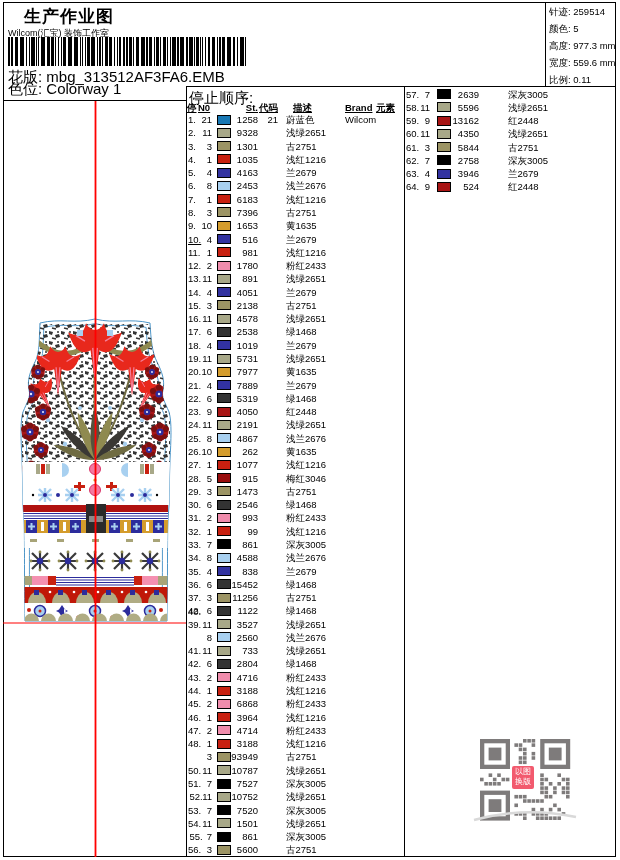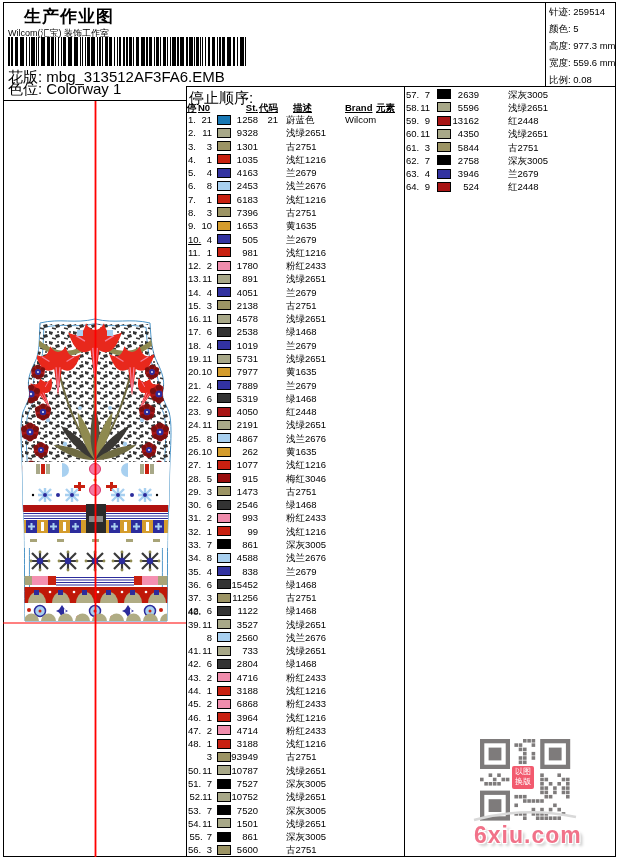--- a/index.html
+++ b/index.html
@@ -107,21 +107,21 @@
     <span>色位:</span>
     <span>Colorway 1</span>
   </div>
 
   <div class="vline" style="left:545px;top:2px;width:1px;height:84px;"></div>
   <div id="stats" class="abs" style="left:549px;top:6px;width:66px;">
       <div class="stat" style="position: absolute; left: 0px; top: 0px; white-space: nowrap;">针迹: 259514</div>
       <div class="stat" style="position: absolute; left: 0px; top: 17px; white-space: nowrap;">颜色: 5</div>
       <div class="stat" style="position: absolute; left: 0px; top: 34px; white-space: nowrap;">高度: 977.3 mm</div>
       <div class="stat" style="position: absolute; left: 0px; top: 51px; white-space: nowrap;">宽度: 559.6 mm</div>
-      <div class="stat" style="position: absolute; left: 0px; top: 68px; white-space: nowrap;">比例: 0.08</div>
+      <div class="stat" style="position: absolute; left: 0px; top: 68px; white-space: nowrap;">比例: 0.11</div>
     </div>
 
   <div class="hline" style="left:186px;top:86px;width:430px;height:1px;"></div>
   <div class="hline" style="left:3px;top:100px;width:184px;height:1px;"></div>
   <div class="vline" style="left:186px;top:86px;width:1px;height:771px;"></div>
   <div class="vline" style="left:404px;top:86px;width:1px;height:771px;"></div>
 
   <svg class="abs" style="left:3px;top:101px;" width="183" height="756" viewBox="3 101 183 756">
     <defs>
       <pattern id="fol" width="12" height="10" patternUnits="userSpaceOnUse">
@@ -439,21 +439,21 @@
       <span class="cell r" style="left: 222px; top: 206.96px; width: 36px;">7396</span>
       <span class="cell" style="left: 286px; top: 206.96px;">古2751</span>
       <span class="cell" style="left: 188px; top: 220.24px; width: 16px;">9.</span>
       <span class="cell r" style="left: 196px; top: 220.24px; width: 16px;">10</span>
       <span class="swatch" style="left: 217px; top: 220.74px; background: rgb(212, 156, 44);"></span>
       <span class="cell r" style="left: 222px; top: 220.24px; width: 36px;">1653</span>
       <span class="cell" style="left: 286px; top: 220.24px;">黄1635</span>
       <span class="cell" style="left: 188px; top: 233.52px; width: 16px; text-decoration: underline;">10.</span>
       <span class="cell r" style="left: 196px; top: 233.52px; width: 16px;">4</span>
       <span class="swatch" style="left: 217px; top: 234.02px; background: rgb(50, 50, 160);"></span>
-      <span class="cell r" style="left: 222px; top: 233.52px; width: 36px;">505</span>
+      <span class="cell r" style="left: 222px; top: 233.52px; width: 36px;">516</span>
       <span class="cell" style="left: 286px; top: 233.52px;">兰2679</span>
       <span class="cell" style="left: 188px; top: 246.8px; width: 16px;">11.</span>
       <span class="cell r" style="left: 196px; top: 246.8px; width: 16px;">1</span>
       <span class="swatch" style="left: 217px; top: 247.3px; background: rgb(200, 32, 16);"></span>
       <span class="cell r" style="left: 222px; top: 246.8px; width: 36px;">981</span>
       <span class="cell" style="left: 286px; top: 246.8px;">浅红1216</span>
       <span class="cell" style="left: 188px; top: 260.08px; width: 16px;">12.</span>
       <span class="cell r" style="left: 196px; top: 260.08px; width: 16px;">2</span>
       <span class="swatch" style="left: 217px; top: 260.58px; background: rgb(240, 140, 172);"></span>
       <span class="cell r" style="left: 222px; top: 260.08px; width: 36px;">1780</span>
@@ -808,14 +808,13 @@
       <rect x="4.3" y="55.9" width="21.4" height="21.4" fill="#fff"></rect>
       <rect x="8.6" y="60.2" width="12.8" height="12.8" fill="#5f5b5b"></rect>
     </svg>
   <div class="wm-logo" style="left:512px;top:766px;">
     <div>以图</div>
     <div>换版</div>
   </div>
   <svg class="abs" style="left:470px;top:804px;" width="110" height="18">
     <path d="M4 16 Q55 2 106 13" stroke="#d9d9d9" stroke-width="2.5" fill="none"></path>
   </svg>
-  <div class="wm-site" style="left:474px;top:822px;">6xiu.com</div>
 </div>
 
 </body></html>

